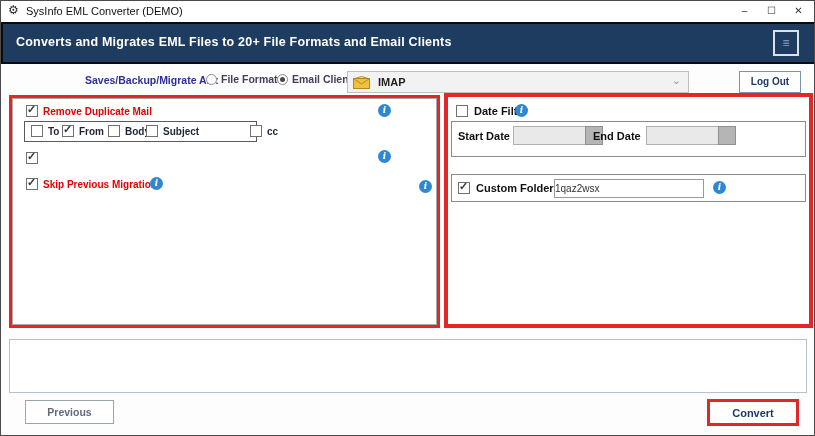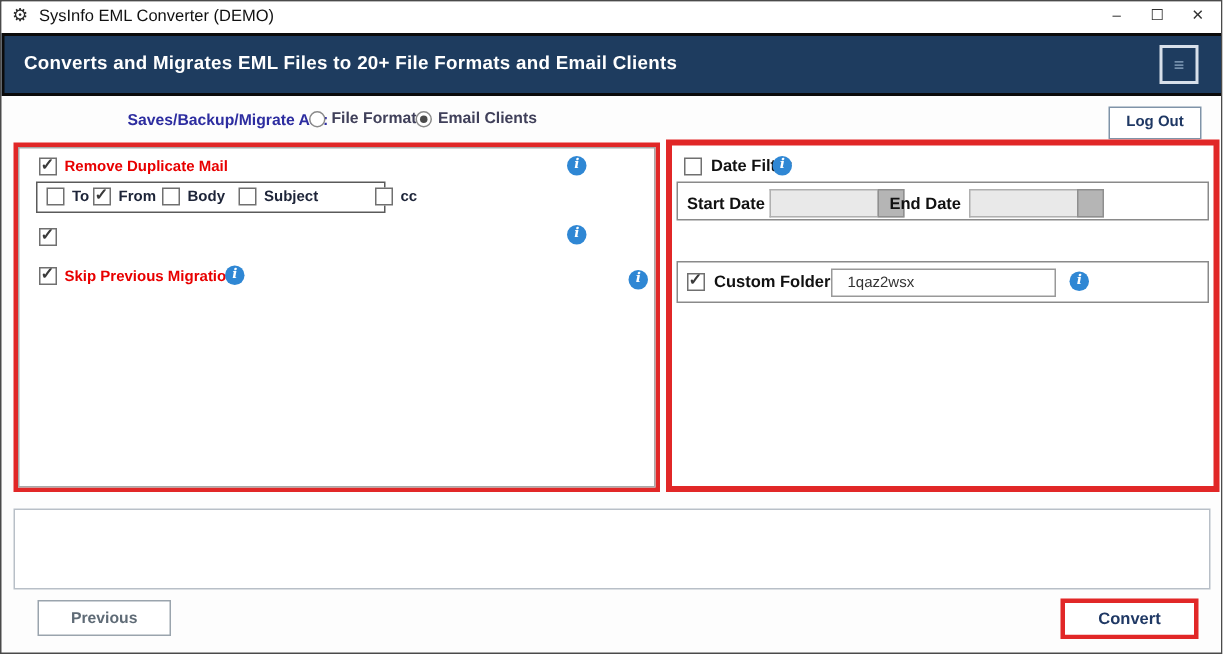--- a/index.html
+++ b/index.html
@@ -87,30 +87,30 @@
     position: absolute; left: 12px; top: 23px; width: 233px; height: 21px;
     border: 1px solid #5a5a5a; background: #fff;
   }
   .fields-box .cb-row { top: 3px; }
   .extract-btn {
     position: absolute; left: 310px; top: 77px; width: 93px; height: 22px;
     background: #fff; border: 1px solid #7a8aa0; font-size: 10px; font-weight: bold;
     color: #1f3864; text-align: center; line-height: 20px; cursor: pointer;
   }
   
-  .dates-box { position: absolute; left: 3px; top: 24px; width: 355px; height: 26px; border: 1px solid #8a8a8a; background: #fff; }
+  .dates-box { position: absolute; left: 3px; top: 24px; width: 355px; height: 36px; border: 1px solid #8a8a8a; background: #fff; }
   .date-label { position: absolute; top: 8px; font-size: 11px; font-weight: bold; color: #111; }
   .date-combo { position: absolute; top: 4px; width: 90px; height: 19px; display: flex; }
   .date-field { width: 72px; height: 19px; background: #e9e9e9; border: 1px solid #b0b0b0; border-right: none; }
   .date-btn { width: 18px; height: 19px; background: #b5b5b5; border: 1px solid #8f8f8f; cursor: pointer; }
   .custom-box { position: absolute; left: 3px; top: 77px; width: 355px; height: 28px; border: 1px solid #8a8a8a; background: #fff; }
   .custom-input {
     position: absolute; left: 102px; top: 4px; width: 150px; height: 19px;
     border: 1px solid #999; background: #fff; font-size: 10px; color: #333;
-    padding-left: 10px; font-family: "Liberation Sans", sans-serif;
+    padding-left: 0; font-family: "Liberation Sans", sans-serif;
   }
   
   .status-box { position: absolute; left: 8px; top: 338px; width: 798px; height: 54px; border: 1px solid #b8bfc7; background: #fff; }
   .prev-btn {
     position: absolute; left: 24px; top: 399px; width: 89px; height: 24px;
     background: #fff; border: 1px solid #9aa4ad; font-size: 10.5px; font-weight: bold;
     color: #5f6b76; text-align: center; line-height: 22px; cursor: pointer;
   }
   .convert-frame {
     position: absolute; left: 706px; top: 398px; width: 92px; height: 27px;
@@ -146,20 +146,31 @@
 
   <div class="radio-item radio-file">
     <span class="radio"></span>
     <span class="radio-label">File Formats</span>
   </div>
   <div class="radio-item radio-email">
     <span class="radio selected"></span>
     <span class="radio-label">Email Clients</span>
   </div>
 
+  <div class="dropdown">
+    <span class="dd-icon">
+      <svg width="17" height="13" viewBox="0 0 17 13">
+        <rect x="0.5" y="2.5" width="16" height="10" fill="#f0c23c" stroke="#b08a1e"></rect>
+        <path d="M0.5 2.5 L8.5 8 L16.5 2.5" fill="none" stroke="#b08a1e"></path>
+        <path d="M2 2.5 L8.5 0.5 L15 2.5 Z" fill="#fbe9b0" stroke="#b08a1e"></path>
+      </svg>
+    </span>
+    <span class="dd-value">IMAP</span>
+    <span class="dd-chevron">⌄</span>
+  </div>
 
   <button class="logout-btn">Log Out</button>
 
   <div class="panel-left">
     <span class="inner-edge"></span>
 
     <label class="cb-row" style="left:14px; top:7px;">
       <span class="cb">
           <span class="tick">✓</span>
         </span>
@@ -175,21 +186,21 @@
       <label class="cb-row" style="left:37px;">
         <span class="cb">
             <span class="tick">✓</span>
           </span>
         <span class="dark-label">From</span>
       </label>
       <label class="cb-row" style="left:83px;">
         <span class="cb"></span>
         <span class="dark-label">Body</span>
       </label>
-      <label class="cb-row" style="left:134px;">
+      <label class="cb-row" style="left:121px;">
         <span class="cb"></span>
         <span class="dark-label">Subject</span>
       </label>
       <label class="cb-row" style="left:192px;padding-left:33px;">
         <span class="cb"></span>
         <span class="dark-label">cc</span>
       </label>
     </div>
 
     <label class="cb-row" style="left:14px; top:54px;">

